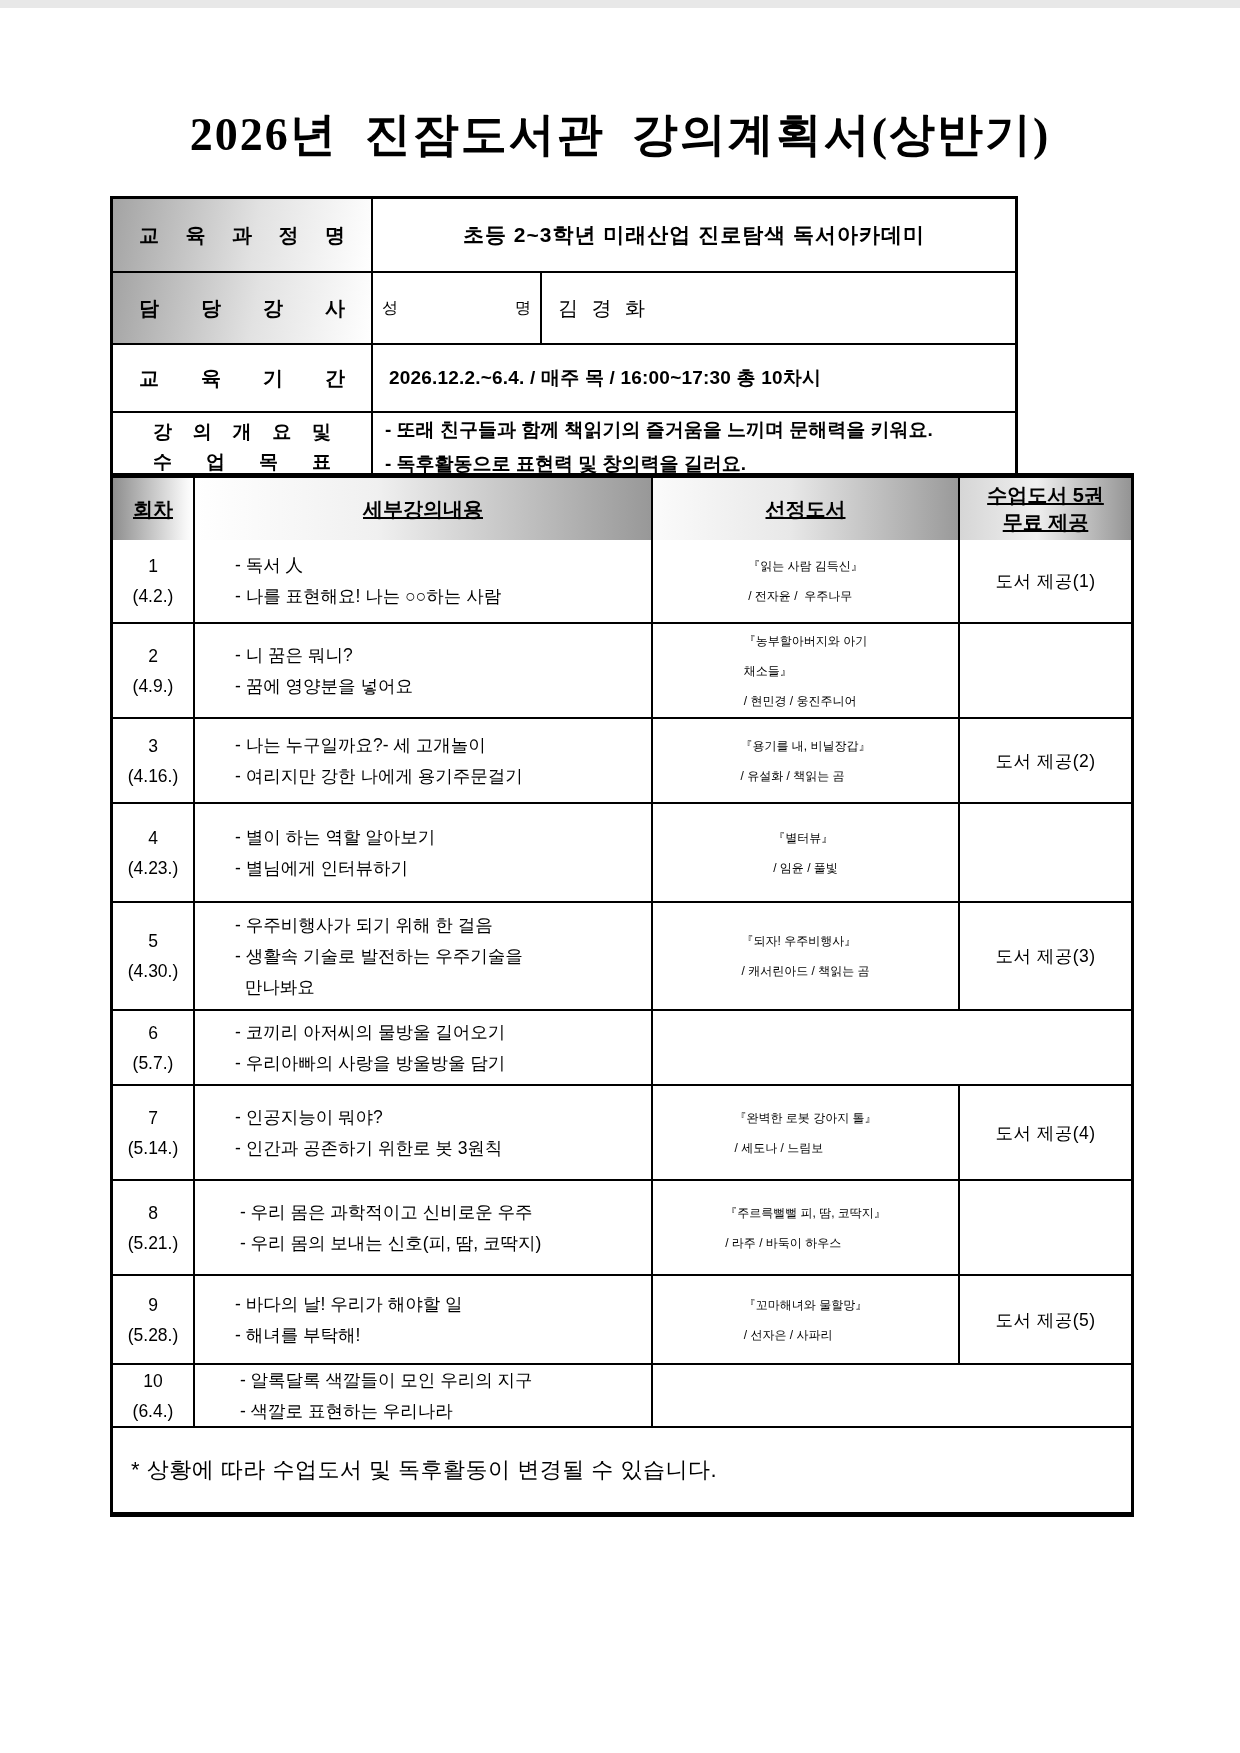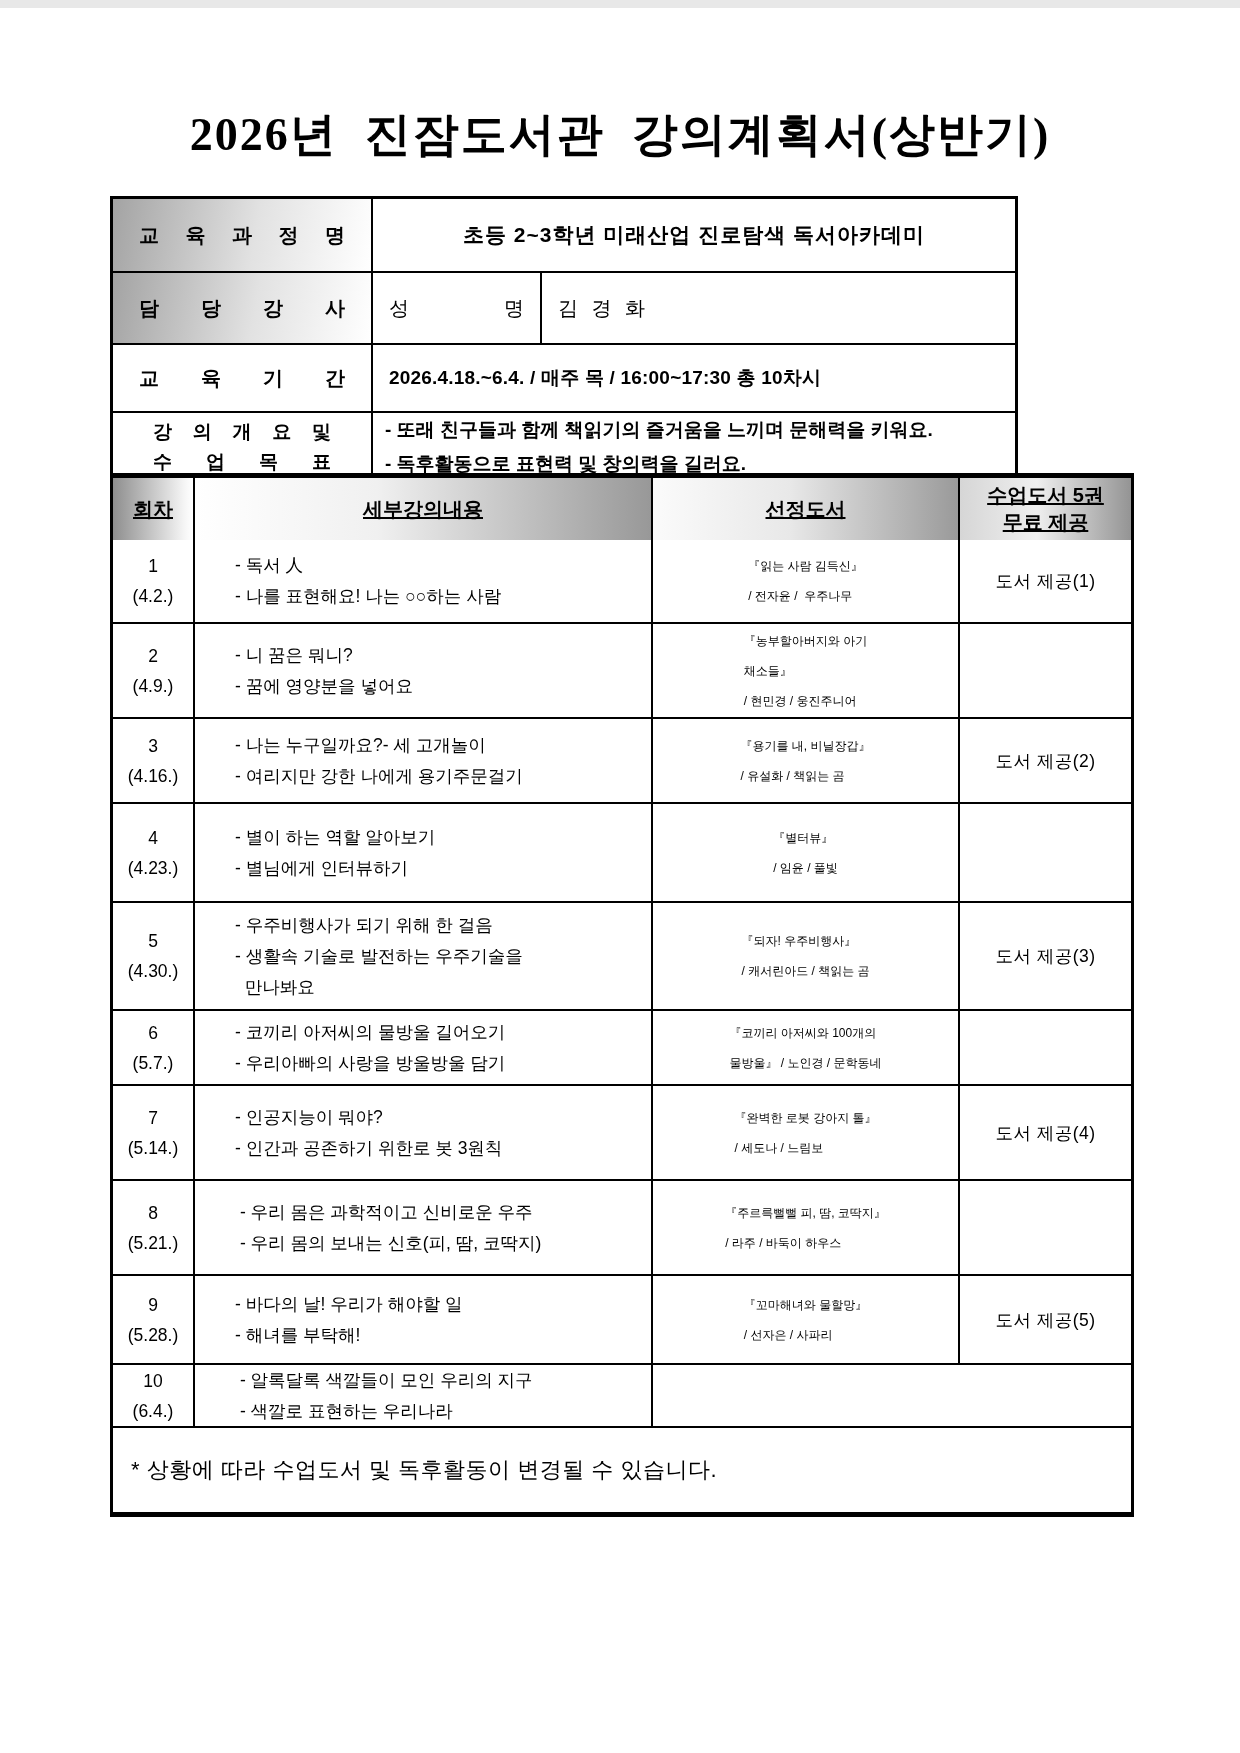--- a/index.html
+++ b/index.html
@@ -38,21 +38,21 @@
   .i-row.r-d{height:64px;}
   .i-cell{display:flex;flex-direction:column;justify-content:center;padding:0 14px;}
   .i-cell + .i-cell{border-left:2px solid #000;}
   .i-head{
     background:linear-gradient(100deg,#a3a3a3 0%,#e2e2e2 55%,#ffffff 100%);
     font-size:20px;font-weight:600;
   }
   .i-head.plain{background:none;}
   .dist{text-align:justify;text-align-last:justify;padding:0 26px;}
   .course-value{font-size:21px;font-weight:bold;text-align:center;letter-spacing:1px;}
-  .name-label{font-size:20px;text-align:justify;text-align-last:justify;padding:0 16px;}
+  .name-label{font-size:16px;text-align:justify;text-align-last:justify;padding:0 9px;}
   .name-value{font-size:20px;letter-spacing:4px;padding-left:16px;}
   .period-value{font-size:19px;font-weight:600;padding-left:16px;letter-spacing:0.2px;}
   .overview-label div{font-size:19px;font-weight:600;line-height:30px;}
   .overview-value{font-size:19px;font-weight:600;line-height:34px;white-space:pre-wrap;padding-left:12px;}
 
   
   .schedule{
     position:absolute;left:110px;top:465px;width:1024px;
     border:3px solid #000;border-top:5px solid #000;border-bottom:5px solid #000;
   }
@@ -102,21 +102,21 @@
       <div class="i-cell i-head dist">교 육 과 정 명</div>
       <div class="i-cell course-value">초등 2~3학년 미래산업 진로탐색 독서아카데미</div>
     </div>
     <div class="i-row r-b">
       <div class="i-cell i-head dist">담 당 강 사</div>
       <div class="i-cell name-label">성 명</div>
       <div class="i-cell name-value">김 경 화</div>
     </div>
     <div class="i-row r-c">
       <div class="i-cell i-head plain dist">교 육 기 간</div>
-      <div class="i-cell period-value">2026.4.18.~6.4. / 매주 목 / 16:00~17:30 총 10차시</div>
+      <div class="i-cell period-value">2026.12.2.~6.4. / 매주 목 / 16:00~17:30 총 10차시</div>
     </div>
     <div class="i-row r-d">
       <div class="i-cell i-head plain overview-label">
         <div class="dist">강 의 개 요 및</div>
         <div class="dist">수 업 목 표</div>
       </div>
       <div class="i-cell overview-value">- 또래 친구들과 함께 책읽기의 즐거움을 느끼며 문해력을 키워요.
 - 독후활동으로 표현력 및 창의력을 길러요.</div>
     </div>
   </div>
@@ -193,22 +193,20 @@
     <div class="s-cell cell-provide">도서 제공(3)</div>
   </div>
 
   <div class="s-row">
     <div class="s-cell cell-session">
       <div>6</div>
       <div>(5.7.)</div>
     </div>
     <div class="s-cell cell-content">- 코끼리 아저씨의 물방울 길어오기
 - 우리아빠의 사랑을 방울방울 담기</div>
-    <div class="s-cell cell-book">『코끼리 아저씨와 100개의
-물방울』 / 노인경 / 문학동네</div>
     <div class="s-cell cell-provide"></div>
   </div>
 
   <div class="s-row">
     <div class="s-cell cell-session">
       <div>7</div>
       <div>(5.14.)</div>
     </div>
     <div class="s-cell cell-content">- 인공지능이 뭐야?
 - 인간과 공존하기 위한로 봇 3원칙</div>

